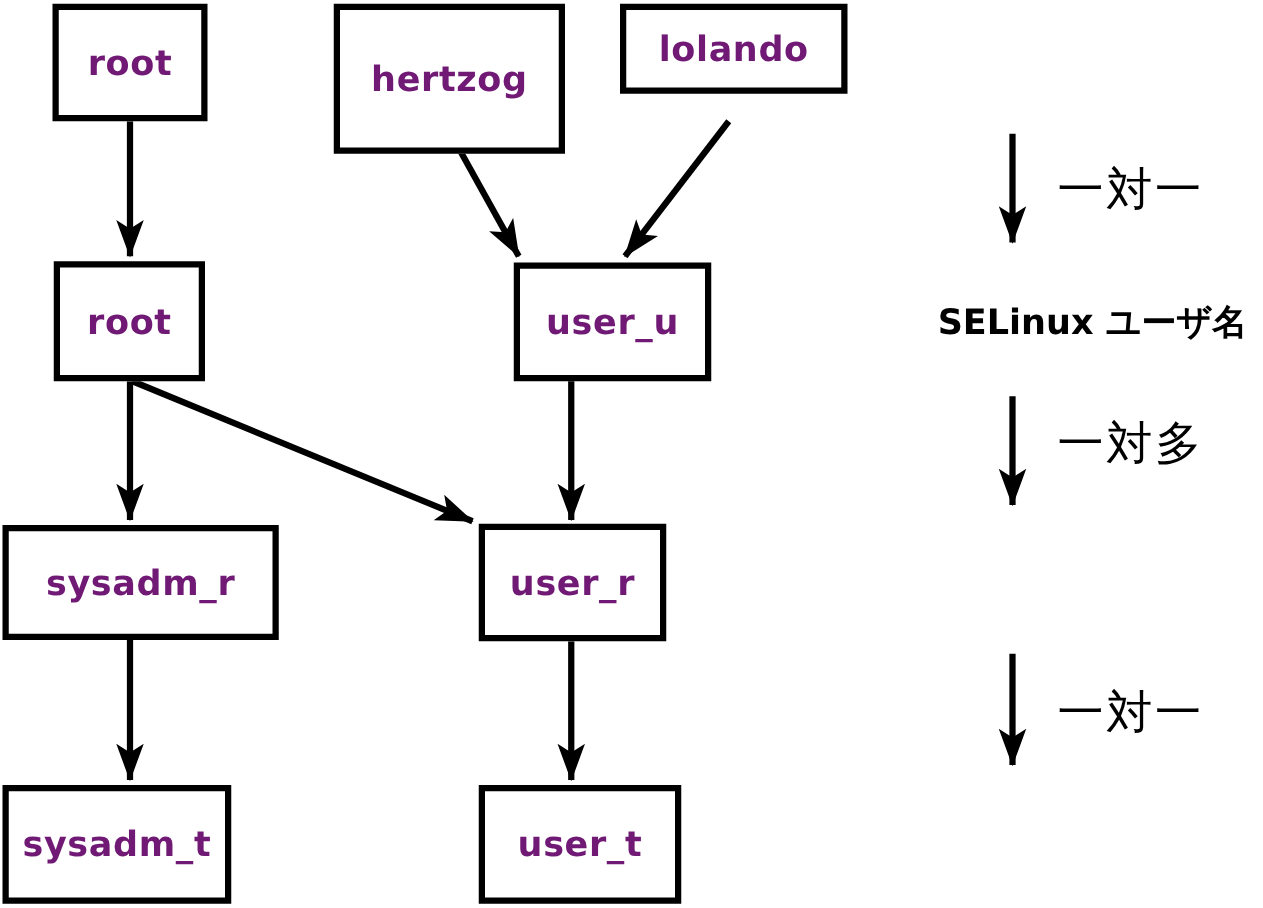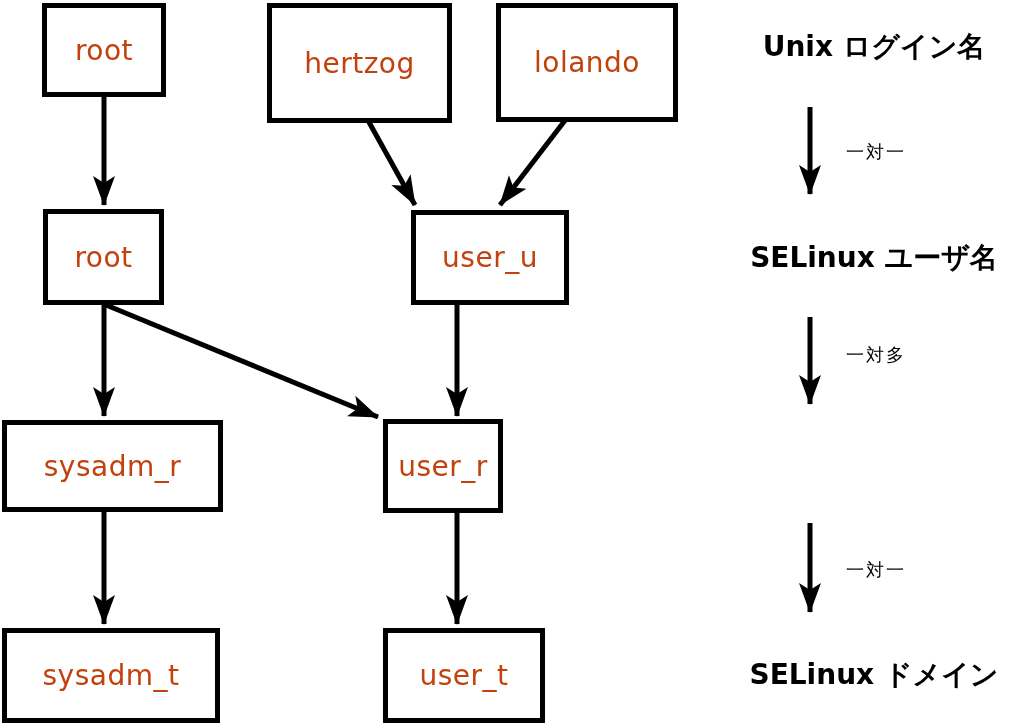--- a/index.html
+++ b/index.html
@@ -25,39 +25,40 @@
   }
   .node {
     position: absolute;
     box-sizing: border-box;
     border: 5px solid #000000;
     background: #ffffff;
     display: flex;
     align-items: center;
     justify-content: center;
     font-size: 28px;
-    color: #c2410c;
+    color: #701a75;
     letter-spacing: 0.5px;
     white-space: nowrap;
+    font-weight: bold;
   }
   .lvl {
     position: absolute;
     left: 738px;
     width: 272px;
     text-align: center;
     font-size: 28px;
     font-weight: bold;
     color: #000000;
     white-space: nowrap;
     line-height: 34px;
   }
   .rel {
     position: absolute;
     left: 846px;
-    font-size: 18px;
+    font-size: 37px;
     font-weight: normal;
     color: #000000;
     white-space: nowrap;
     line-height: 34px;
     letter-spacing: 2px;
   }
 </style>
 </head>
 <body>
 
@@ -79,32 +80,30 @@
     <line x1="104" y1="512" x2="104" y2="624" stroke="#000000" stroke-width="5" marker-end="url(#ah)"></line>
     <line x1="457" y1="513" x2="457" y2="624" stroke="#000000" stroke-width="5" marker-end="url(#ah)"></line>
 
     <line x1="810" y1="107" x2="810" y2="194" stroke="#000000" stroke-width="5" marker-end="url(#ah)"></line>
     <line x1="810" y1="317" x2="810" y2="404" stroke="#000000" stroke-width="5" marker-end="url(#ah)"></line>
     <line x1="810" y1="523" x2="810" y2="612" stroke="#000000" stroke-width="5" marker-end="url(#ah)"></line>
   </svg>
 
   <div class="node" style="left:42px;  top:3px;   width:124px; height:94px;">root</div>
   <div class="node" style="left:267px; top:3px;   width:185px; height:120px;">hertzog</div>
-  <div class="node" style="left:496px; top:3px;   width:182px; height:119px;">lolando</div>
+  <div class="node" style="left:496px; top:3px;   width:182px; height:72px;">lolando</div>
 
   <div class="node" style="left:43px;  top:209px; width:121px; height:96px;">root</div>
   <div class="node" style="left:379px; top:210px; width:158px; height:95px;margin-left:32px;">user_u</div>
 
   <div class="node" style="left:2px;   top:420px; width:221px; height:92px;">sysadm_r</div>
-  <div class="node" style="left:383px; top:419px; width:120px; height:94px;">user_r</div>
+  <div class="node" style="left:383px; top:419px; width:150px; height:94px;">user_r</div>
 
-  <div class="node" style="left:2px;   top:628px; width:218px; height:95px;">sysadm_t</div>
+  <div class="node" style="left:2px;   top:628px; width:183px; height:95px;">sysadm_t</div>
   <div class="node" style="left:383px; top:628px; width:162px; height:95px;">user_t</div>
 
-  <div class="lvl" style="top:30px;">Unix ログイン名</div>
   <div class="lvl" style="top:241px;">SELinux ユーザ名</div>
-  <div class="lvl" style="top:658px;">SELinux ドメイン</div>
 
   <div class="rel" style="top:135px;">一対一</div>
   <div class="rel" style="top:338px;">一対多</div>
   <div class="rel" style="top:553px;">一対一</div>
 
 </div>
 
 </body></html>

